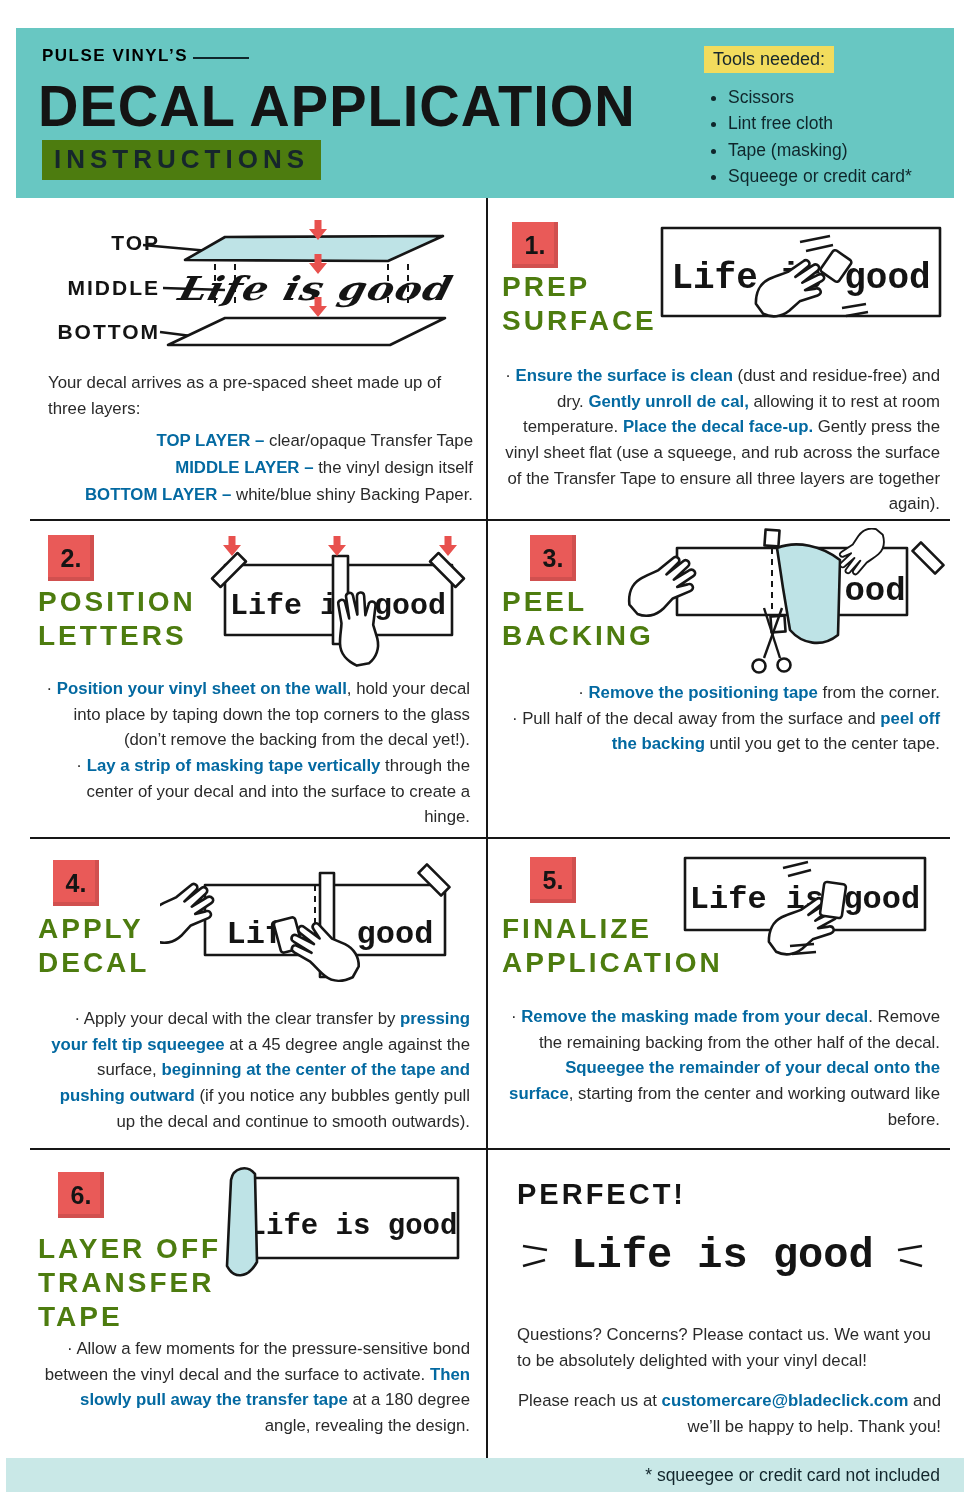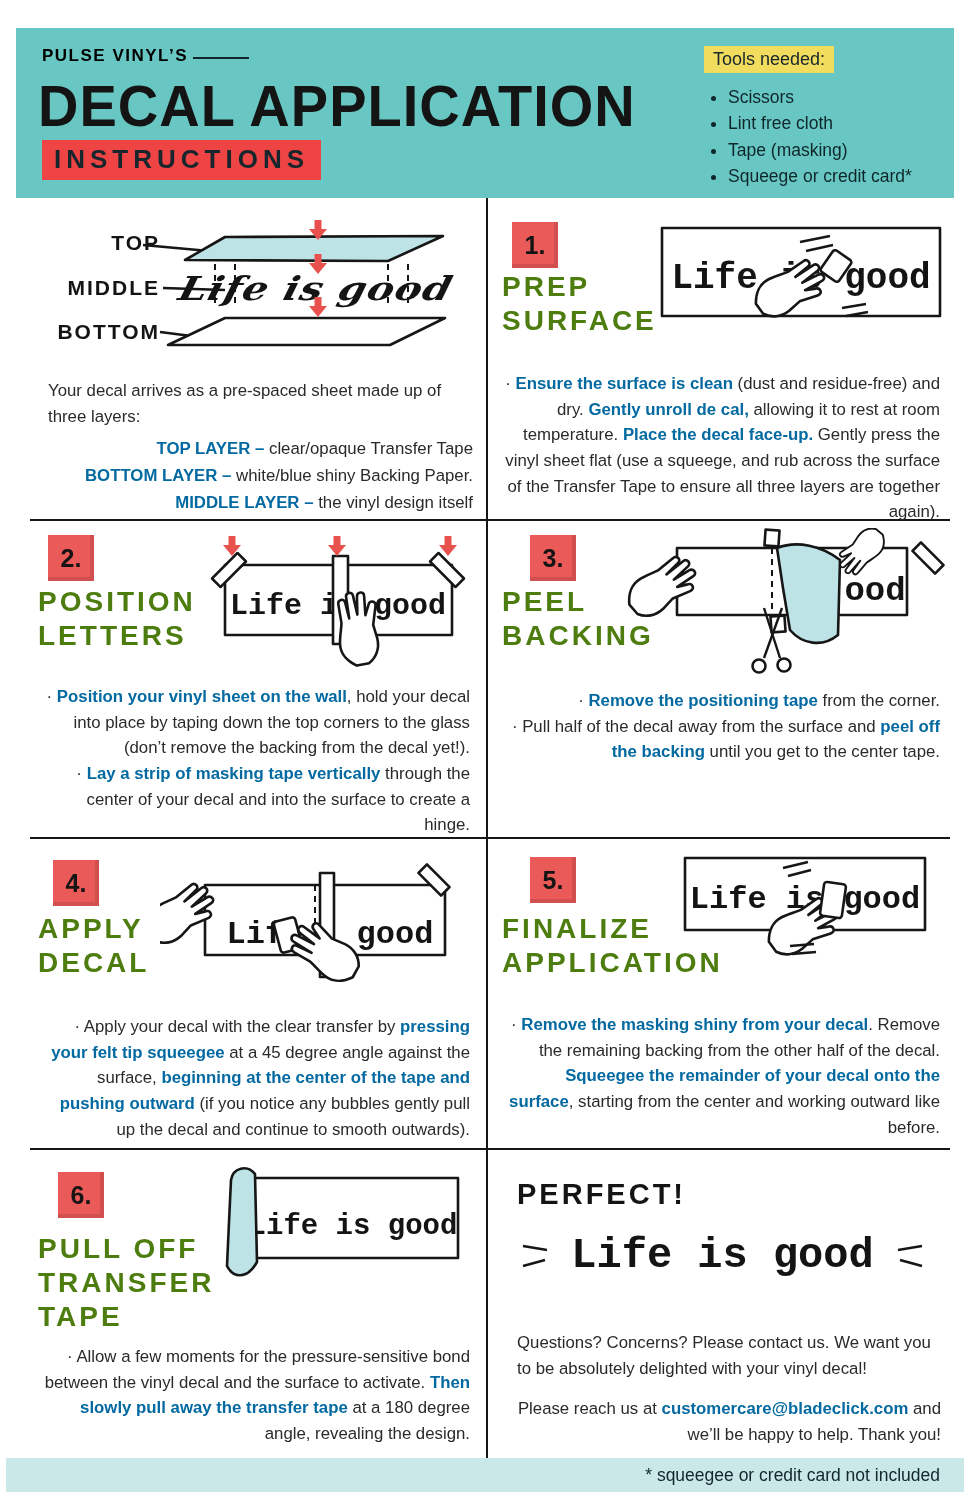--- a/index.html
+++ b/index.html
@@ -8,37 +8,37 @@
 
   
   .header{position:absolute;left:16px;top:28px;width:938px;height:170px;background:#68C7C2;}
   .brand{position:absolute;left:26px;top:18px;font-size:17px;font-weight:bold;
          letter-spacing:1.5px;color:#000000;}
   .brand-blank{display:inline-block;width:56px;height:2px;background:#0f262b;
                margin-left:5px;vertical-align:2px;}
   .main-title{position:absolute;left:22px;top:44px;margin:0;font-size:56px;font-weight:800;
               letter-spacing:1px;color:#141414;transform:scaleY(1.04);transform-origin:left top;
               white-space:nowrap;}
-  .subtitle{position:absolute;left:26px;top:112px;background:#ef4444;color:#16262c;
+  .subtitle{position:absolute;left:26px;top:112px;background:#4d7c0f;color:#16262c;
             font-size:26px;font-weight:bold;letter-spacing:5px;padding:4px 12px 5px 12px;}
   .tools{position:absolute;left:688px;top:18px;width:244px;color:#0f262b;}
   .tools-label{background:#F2DC5D;font-size:18px;padding:3px 9px;display:inline-block;color:#16262c;}
   .tools ul{margin:11px 0 0 0;padding-left:24px;font-size:17.5px;line-height:1.5;}
 
   
   .vline{position:absolute;left:486px;top:198px;width:2px;height:1260px;background:#161616;}
   .hline{position:absolute;left:30px;width:920px;height:2px;background:#161616;}
 
   
   .badge{position:absolute;width:46px;height:46px;background:#E95A58;color:#141414;
          font-size:25px;font-weight:bold;display:flex;align-items:center;justify-content:center;
          box-shadow:inset -4px -4px 0 rgba(0,0,0,0.10);}
   .step-title{position:absolute;font-size:28px;font-weight:800;letter-spacing:3px;
               color:#4d7c0f;line-height:1.22;}
-  .body-text{position:absolute;font-size:16.8px;line-height:1.53;color:#2a2a2a;margin-top:8px;}
+  .body-text{position:absolute;font-size:16.8px;line-height:1.53;color:#2a2a2a;}
   .body-text p{margin:0;text-align:right;}
   .body-text b{color:#0369a1;}
   .just{text-align:justify;}
   .illus{position:absolute;}
   svg text{font-family:"Liberation Sans",sans-serif;}
   .decal-t{font-family:"Liberation Mono","DejaVu Sans Mono",monospace;font-weight:bold;fill:#141414;}
   .script-t{font-family:"DejaVu Serif",serif;font-style:italic;font-weight:bold;fill:#141414;}
   .lbl-t{font-weight:bold;letter-spacing:2px;fill:#141414;}
   .ln{stroke:#161616;stroke-width:2.4;fill:none;}
   .shape{stroke:#161616;stroke-width:2.6;fill:#ffffff;stroke-linejoin:round;}
@@ -101,22 +101,22 @@
         <path class="red-arrow" transform="translate(283,42)" d="M-3.5 0 L3.5 0 L3.5 9 L9 9 L0 20 L-9 9 L-3.5 9 Z"></path>
         <path class="red-arrow" transform="translate(283,85)" d="M-3.5 0 L3.5 0 L3.5 9 L9 9 L0 20 L-9 9 L-3.5 9 Z"></path>
       </g>
       <text class="lbl-t" text-anchor="end" x="125" y="38" font-size="21">TOP</text>
       <text class="lbl-t" text-anchor="end" x="125" y="83" font-size="21">MIDDLE</text>
       <text class="lbl-t" text-anchor="end" x="125" y="127" font-size="21">BOTTOM</text>
     </svg>
     <div class="body-text" style="left:48px;top:370px;width:420px;">Your decal arrives as a pre-spaced sheet made up of three layers:</div>
     <div class="body-text" style="left:48px;top:428px;width:425px;line-height:1.6;">
       <p><b>TOP LAYER – </b>clear/opaque Transfer Tape</p>
+      <p><b>MIDDLE LAYER – </b>the vinyl design itself</p>
       <p><b>BOTTOM LAYER – </b>white/blue shiny Backing Paper.</p>
-      <p><b>MIDDLE LAYER – </b>the vinyl design itself</p>
     </div>
   </section>
 
   <section>
     <div class="badge" style="left:512px;top:222px;">1.</div>
     <div class="step-title" style="left:502px;top:270px;">
       <div>PREP</div>
       <div>SURFACE</div>
     </div>
     <svg class="illus" style="left:650px;top:218px;" width="300" height="112" viewBox="0 0 300 112">
@@ -252,28 +252,28 @@
       <g transform="translate(125,78) rotate(40) translate(-30,-36)">
         <path class="shape" d="M14 70 C7 62 4 52 8 43 C11 36 15 31 18 25 L23 7 C24 2 31 3 30 8 L27 24 L33 4 C34 -1 41 0 40 5 L36 24 L43 8 C45 3 52 5 50 10 L43 28 L50 20 C53 16 59 19 56 24 L46 40 L44 54 C42 64 35 71 26 73 Z"></path>
       </g>
       <g transform="translate(155,52) rotate(8)">
         <rect class="shape" x="-11" y="-17" width="22" height="34" rx="3"></rect>
       </g>
       <line class="ln" x1="112" y1="98" x2="136" y2="96"></line>
       <line class="ln" x1="114" y1="106" x2="138" y2="104"></line>
     </svg>
     <div class="body-text" style="left:502px;top:1004px;width:438px;">
-      <p>· <b>Remove the masking shiny from your decal</b>. Remove the remaining backing from the other half of the decal. <b>Squeegee the remainder of your decal onto the surface</b>, starting from the center and working outward like before.</p>
+      <p>· <b>Remove the masking made from your decal</b>. Remove the remaining backing from the other half of the decal. <b>Squeegee the remainder of your decal onto the surface</b>, starting from the center and working outward like before.</p>
     </div>
   </section>
 
   <section>
     <div class="badge" style="left:58px;top:1172px;">6.</div>
     <div class="step-title" style="left:38px;top:1232px;">
-      <div>PULL OFF</div>
+      <div>LAYER OFF</div>
       <div>TRANSFER</div>
       <div>TAPE</div>
     </div>
     <svg class="illus" style="left:205px;top:1162px;" width="265" height="140" viewBox="0 0 265 140">
       <rect class="shape" x="38" y="16" width="215" height="80" stroke-width="3"></rect>
       <text class="decal-t" text-anchor="middle" x="148" y="72" font-size="29">Life is good</text>
       <path class="teal-shape" d="M26 18 C28 6 42 2 50 12 L52 100 C42 118 28 116 22 104 L24 60 Z"></path>
     </svg>
     <div class="body-text" style="left:38px;top:1336px;width:432px;">
       <p>· Allow a few moments for the pressure-sensitive bond between the vinyl decal and the surface to activate. <b>Then slowly pull away the transfer tape</b> at a 180 degree angle, revealing the design.</p>

